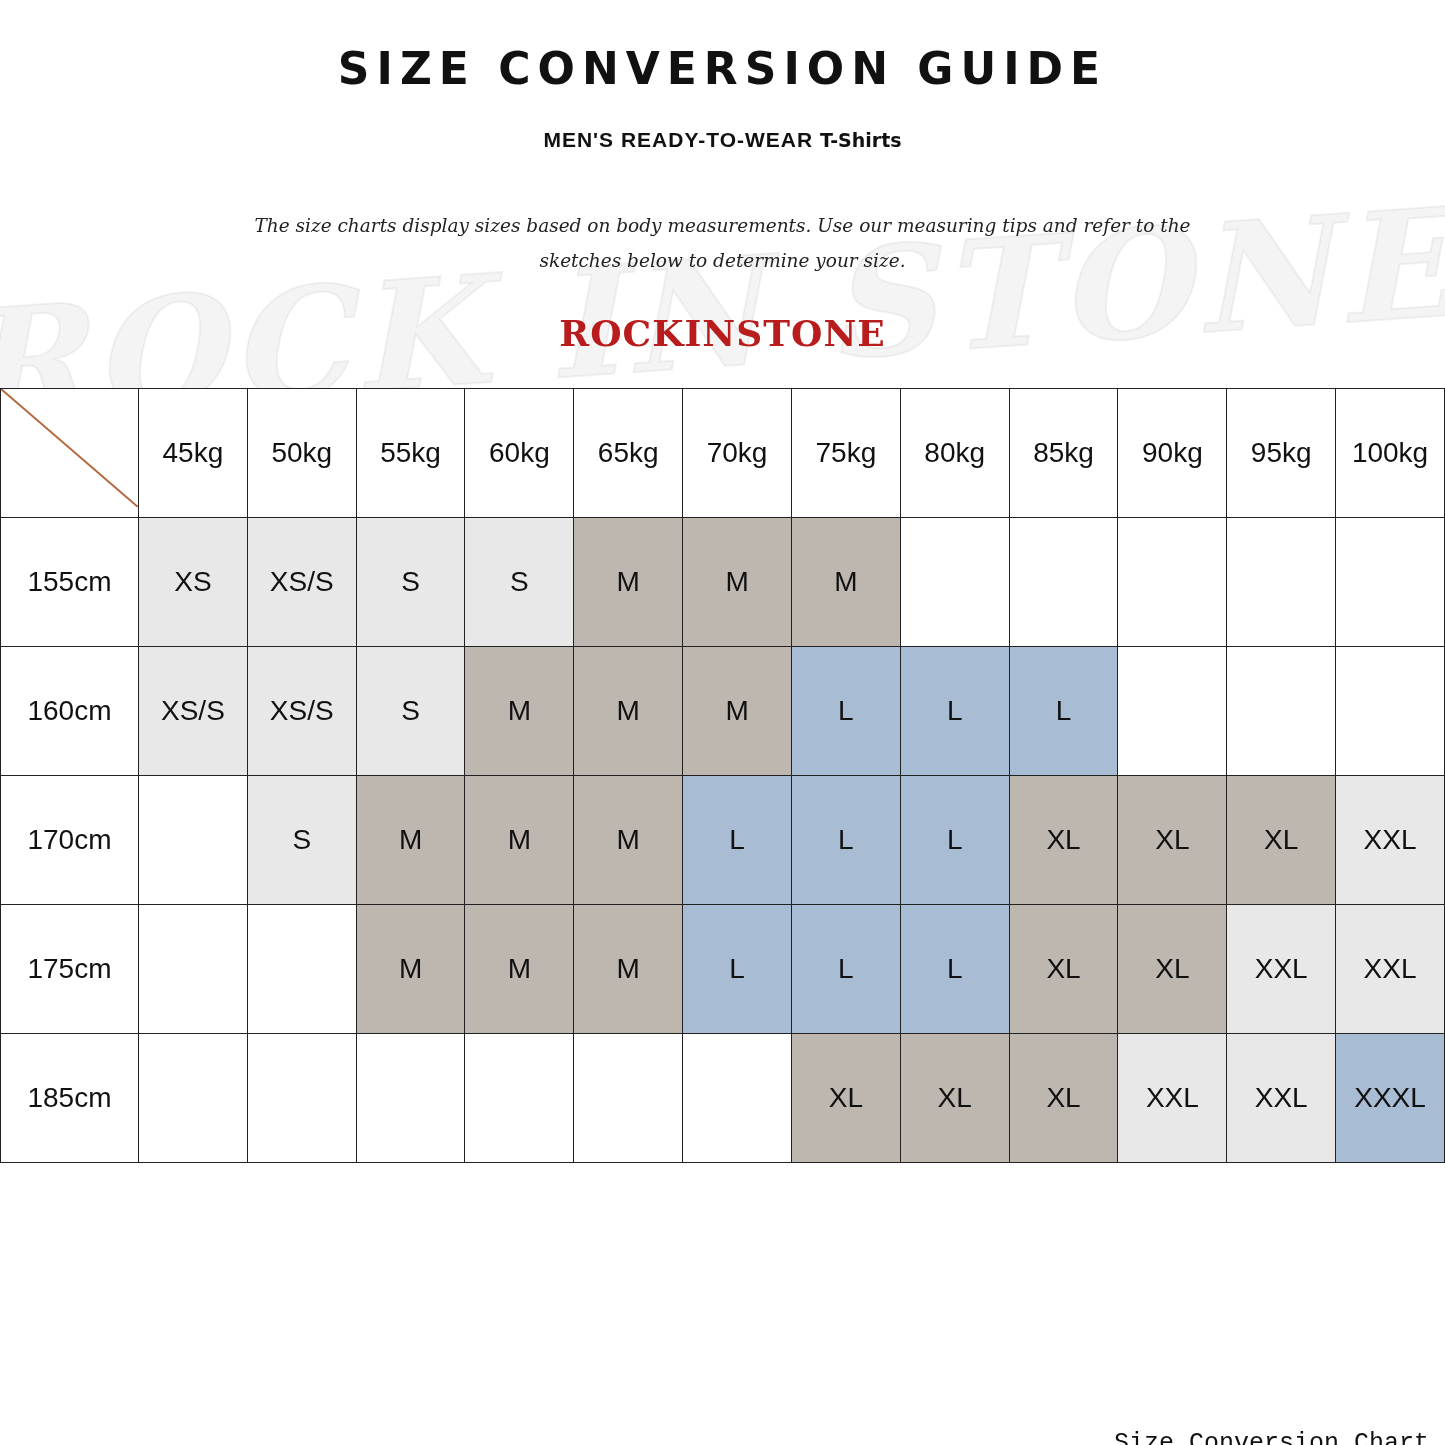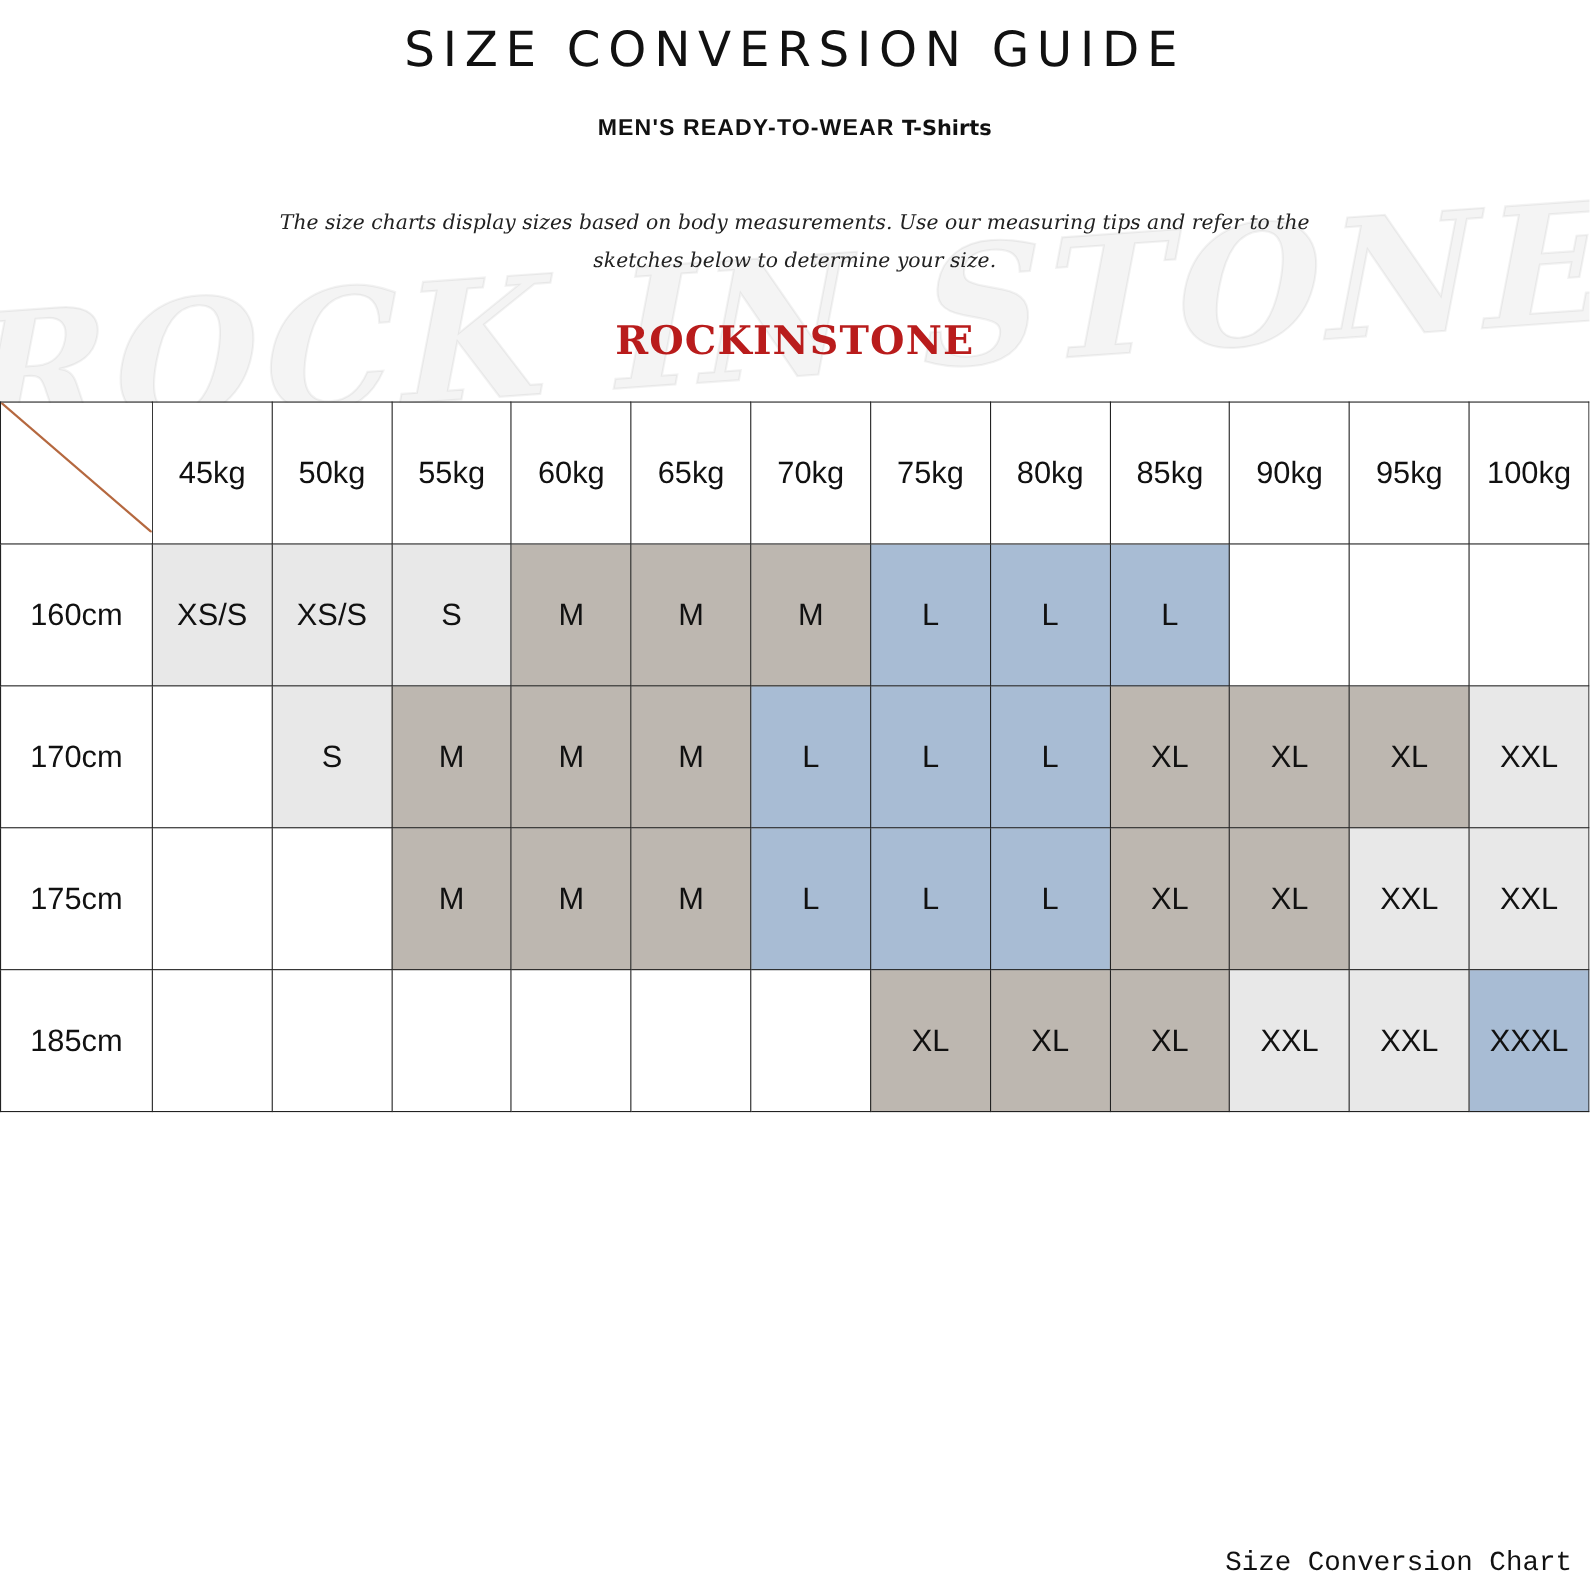--- a/index.html
+++ b/index.html
@@ -43,24 +43,25 @@
     z-index: 0;
   }
   .content {
     position: relative;
     z-index: 2;
   }
   .title {
     text-align: center;
     font-family: "DejaVu Sans", sans-serif;
     font-size: 44px;
-    font-weight: 400;
+    font-weight: 700;
     letter-spacing: 7px;
     color: #111;
     padding-top: 20px;
+    margin-top: 23px;
   }
   .subtitle {
     text-align: center;
     font-family: "Liberation Sans", sans-serif;
     font-size: 21px;
     font-weight: 700;
     letter-spacing: 1px;
     color: #111;
     margin-top: 34px;
   }
@@ -169,20 +170,35 @@
           <td class="colhead">65kg</td>
           <td class="colhead">70kg</td>
           <td class="colhead">75kg</td>
           <td class="colhead">80kg</td>
           <td class="colhead">85kg</td>
           <td class="colhead">90kg</td>
           <td class="colhead">95kg</td>
           <td class="colhead">100kg</td>
         </tr>
 
+        <tr>
+          <td class="rowhead">155cm</td>
+          <td class="c-light">XS</td>
+          <td class="c-light">XS/S</td>
+          <td class="c-light">S</td>
+          <td class="c-light">S</td>
+          <td class="c-gray">M</td>
+          <td class="c-gray">M</td>
+          <td class="c-gray">M</td>
+          <td class="c-white"></td>
+          <td class="c-white"></td>
+          <td class="c-white"></td>
+          <td class="c-white"></td>
+          <td class="c-white"></td>
+        </tr>
 
         <tr>
           <td class="rowhead">160cm</td>
           <td class="c-light">XS/S</td>
           <td class="c-light">XS/S</td>
           <td class="c-light">S</td>
           <td class="c-gray">M</td>
           <td class="c-gray">M</td>
           <td class="c-gray">M</td>
           <td class="c-blue">L</td>

